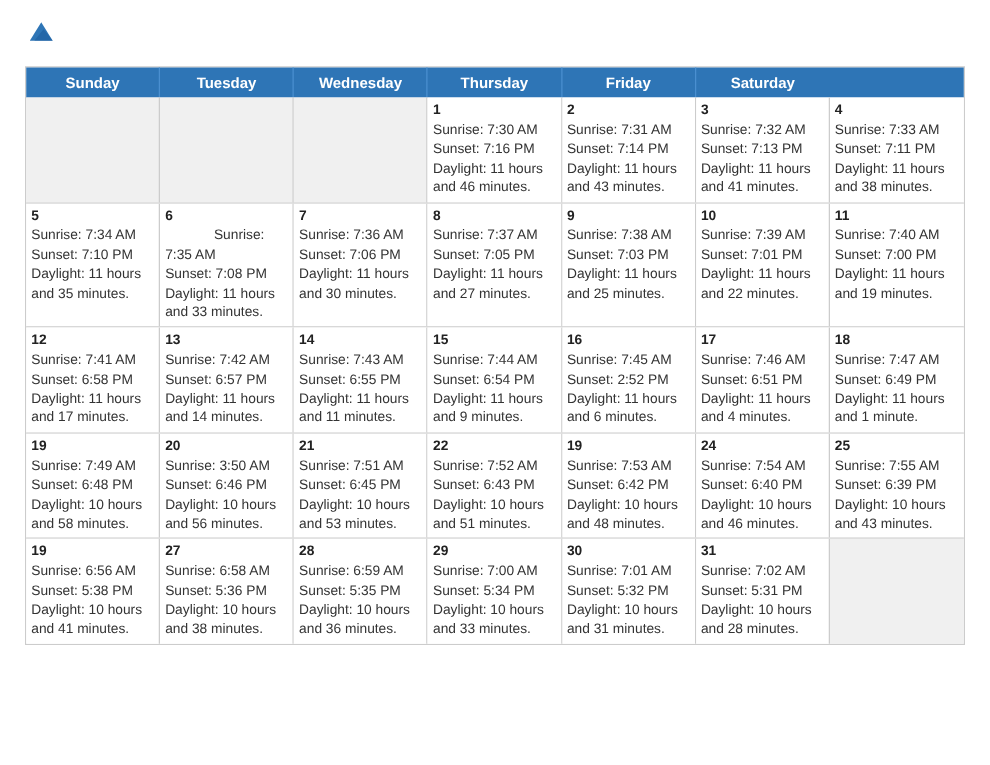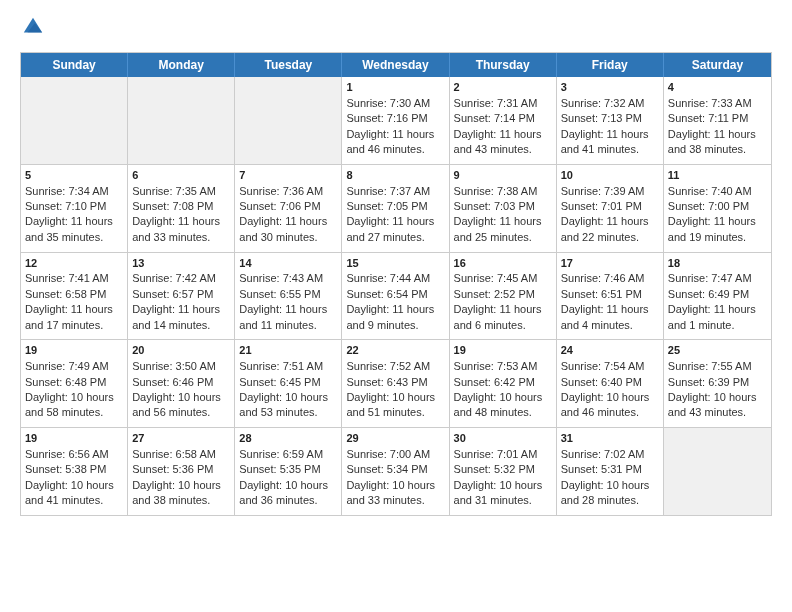--- a/index.html
+++ b/index.html
@@ -130,21 +130,20 @@
     </div>
     <div class="title-block">
       <div class="month-title"></div>
       <div class="location"></div>
     </div>
   </div>
 
   <div class="calendar">
     <div class="cal-header">
     <div class="cal-header-cell">Sunday</div>
-        <div class="cal-header-cell">Monday</div>
         <div class="cal-header-cell">Tuesday</div>
         <div class="cal-header-cell">Wednesday</div>
         <div class="cal-header-cell">Thursday</div>
         <div class="cal-header-cell">Friday</div>
         <div class="cal-header-cell">Saturday</div>
       </div>
     <div class="cal-body">
     <div class="cal-row">
           <div class="cal-cell shaded"></div>
           <div class="cal-cell shaded"></div>
@@ -164,21 +163,21 @@
           <div class="cal-cell"><span class="day-num">4</span><span class="cell-text" style="white-space: pre-line;">Sunrise: 7:33 AM
 Sunset: 7:11 PM
 Daylight: 11 hours
 and 38 minutes.</span></div>
         </div>
         <div class="cal-row">
           <div class="cal-cell"><span class="day-num">5</span><span class="cell-text" style="white-space: pre-line;">Sunrise: 7:34 AM
 Sunset: 7:10 PM
 Daylight: 11 hours
 and 35 minutes.</span></div>
-          <div class="cal-cell"><span class="day-num">6</span><span class="cell-text" style="white-space: pre-line;">Sunrise: 7:35 AM
+          <div class="cal-cell"><span class="day-num">6</span><span class="cell-text" style="white-space: pre-line; margin-left: 39px;">Sunrise: 7:35 AM
 Sunset: 7:08 PM
 Daylight: 11 hours
 and 33 minutes.</span></div>
           <div class="cal-cell"><span class="day-num">7</span><span class="cell-text" style="white-space: pre-line;">Sunrise: 7:36 AM
 Sunset: 7:06 PM
 Daylight: 11 hours
 and 30 minutes.</span></div>
           <div class="cal-cell"><span class="day-num">8</span><span class="cell-text" style="white-space: pre-line;">Sunrise: 7:37 AM
 Sunset: 7:05 PM
 Daylight: 11 hours

